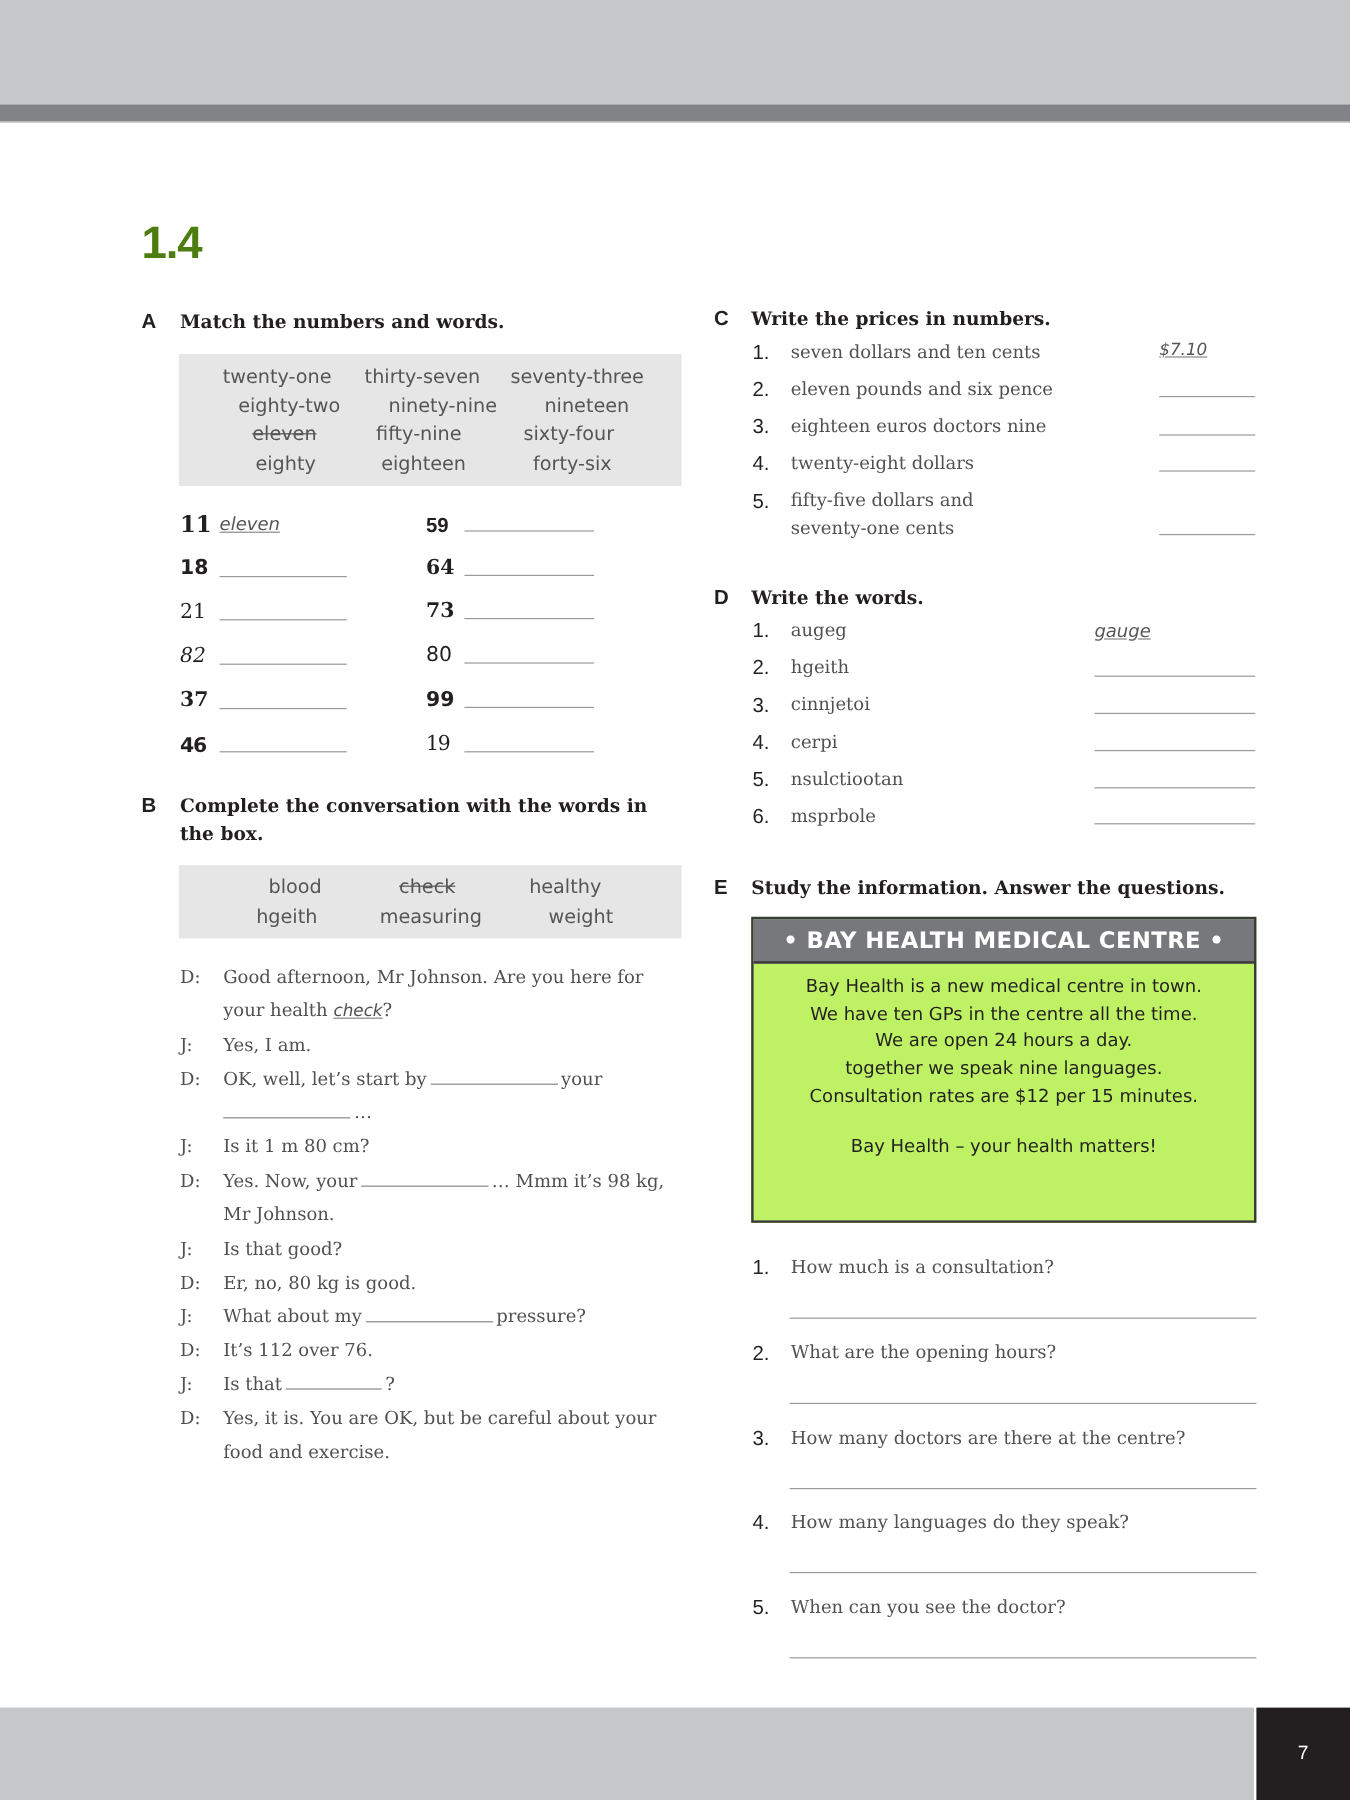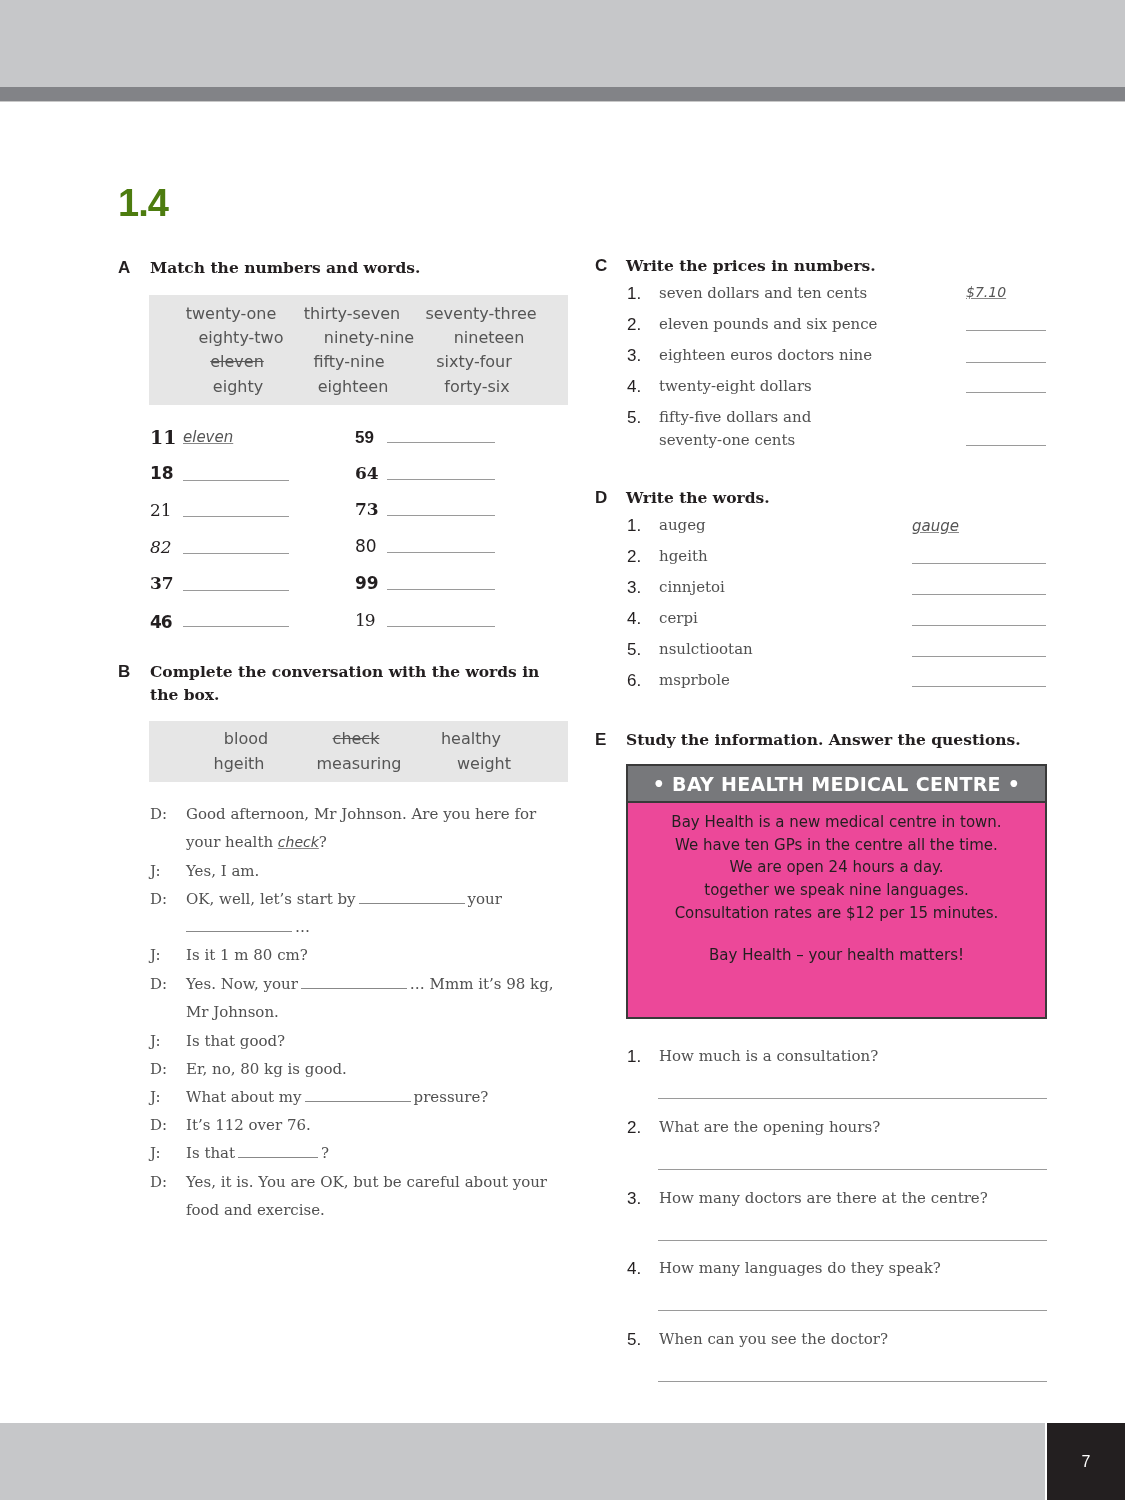--- a/index.html
+++ b/index.html
@@ -25,21 +25,21 @@
   .hand { position: absolute; font-family: "DejaVu Sans", sans-serif; font-style: italic; font-size: 15px; color: #555; text-decoration: underline; text-decoration-color: #888; }
 
   .ol-n { position: absolute; font-family: "Liberation Sans", sans-serif; font-size: 17px; color: #231f20; }
   .ol-t { position: absolute; font-family: "DejaVu Serif", serif; font-size: 15px; color: #505050; white-space: nowrap; line-height: 23px; }
 
   .spk { position: absolute; left: 150px; font-family: "DejaVu Serif", serif; font-size: 15px; color: #505050; }
   .line-txt { position: absolute; left: 186px; font-family: "DejaVu Serif", serif; font-size: 15px; color: #505050; white-space: nowrap; }
   .gap { display: inline-block; width: 106px; border-bottom: 1px solid #888; height: 1px; vertical-align: baseline; margin: 0 3px; }
   .hand-in { font-family: "DejaVu Sans", sans-serif; font-style: italic; font-size: 14px; text-decoration: underline; text-decoration-color: #888; }
 
-  .info { position: absolute; left: 626px; top: 764px; width: 421px; height: 255px; border: 2px solid #3a3a3a; background: #ec4899; }
+  .info { position: absolute; left: 626px; top: 764px; width: 421px; height: 255px; border: 2px solid #3a3a3a; background: #bef264; }
   .info-head { height: 37px; background: #77787b; border-bottom: 2px solid #3a3a3a; color: #fff; font-family: "DejaVu Sans", sans-serif; font-weight: bold; font-size: 19px; text-align: center; line-height: 36px; letter-spacing: 0.3px; }
   .info-body { text-align: center; font-family: "DejaVu Sans", sans-serif; font-size: 15px; color: #231f20; line-height: 22.7px; padding-top: 8px; }
   .info-body .spacer { height: 19px; }
 </style>
 </head>
 <body>
 
 <div class="hdr-light"></div>
 <div class="hdr-dark"></div>
 <div class="unit">1.4</div>

